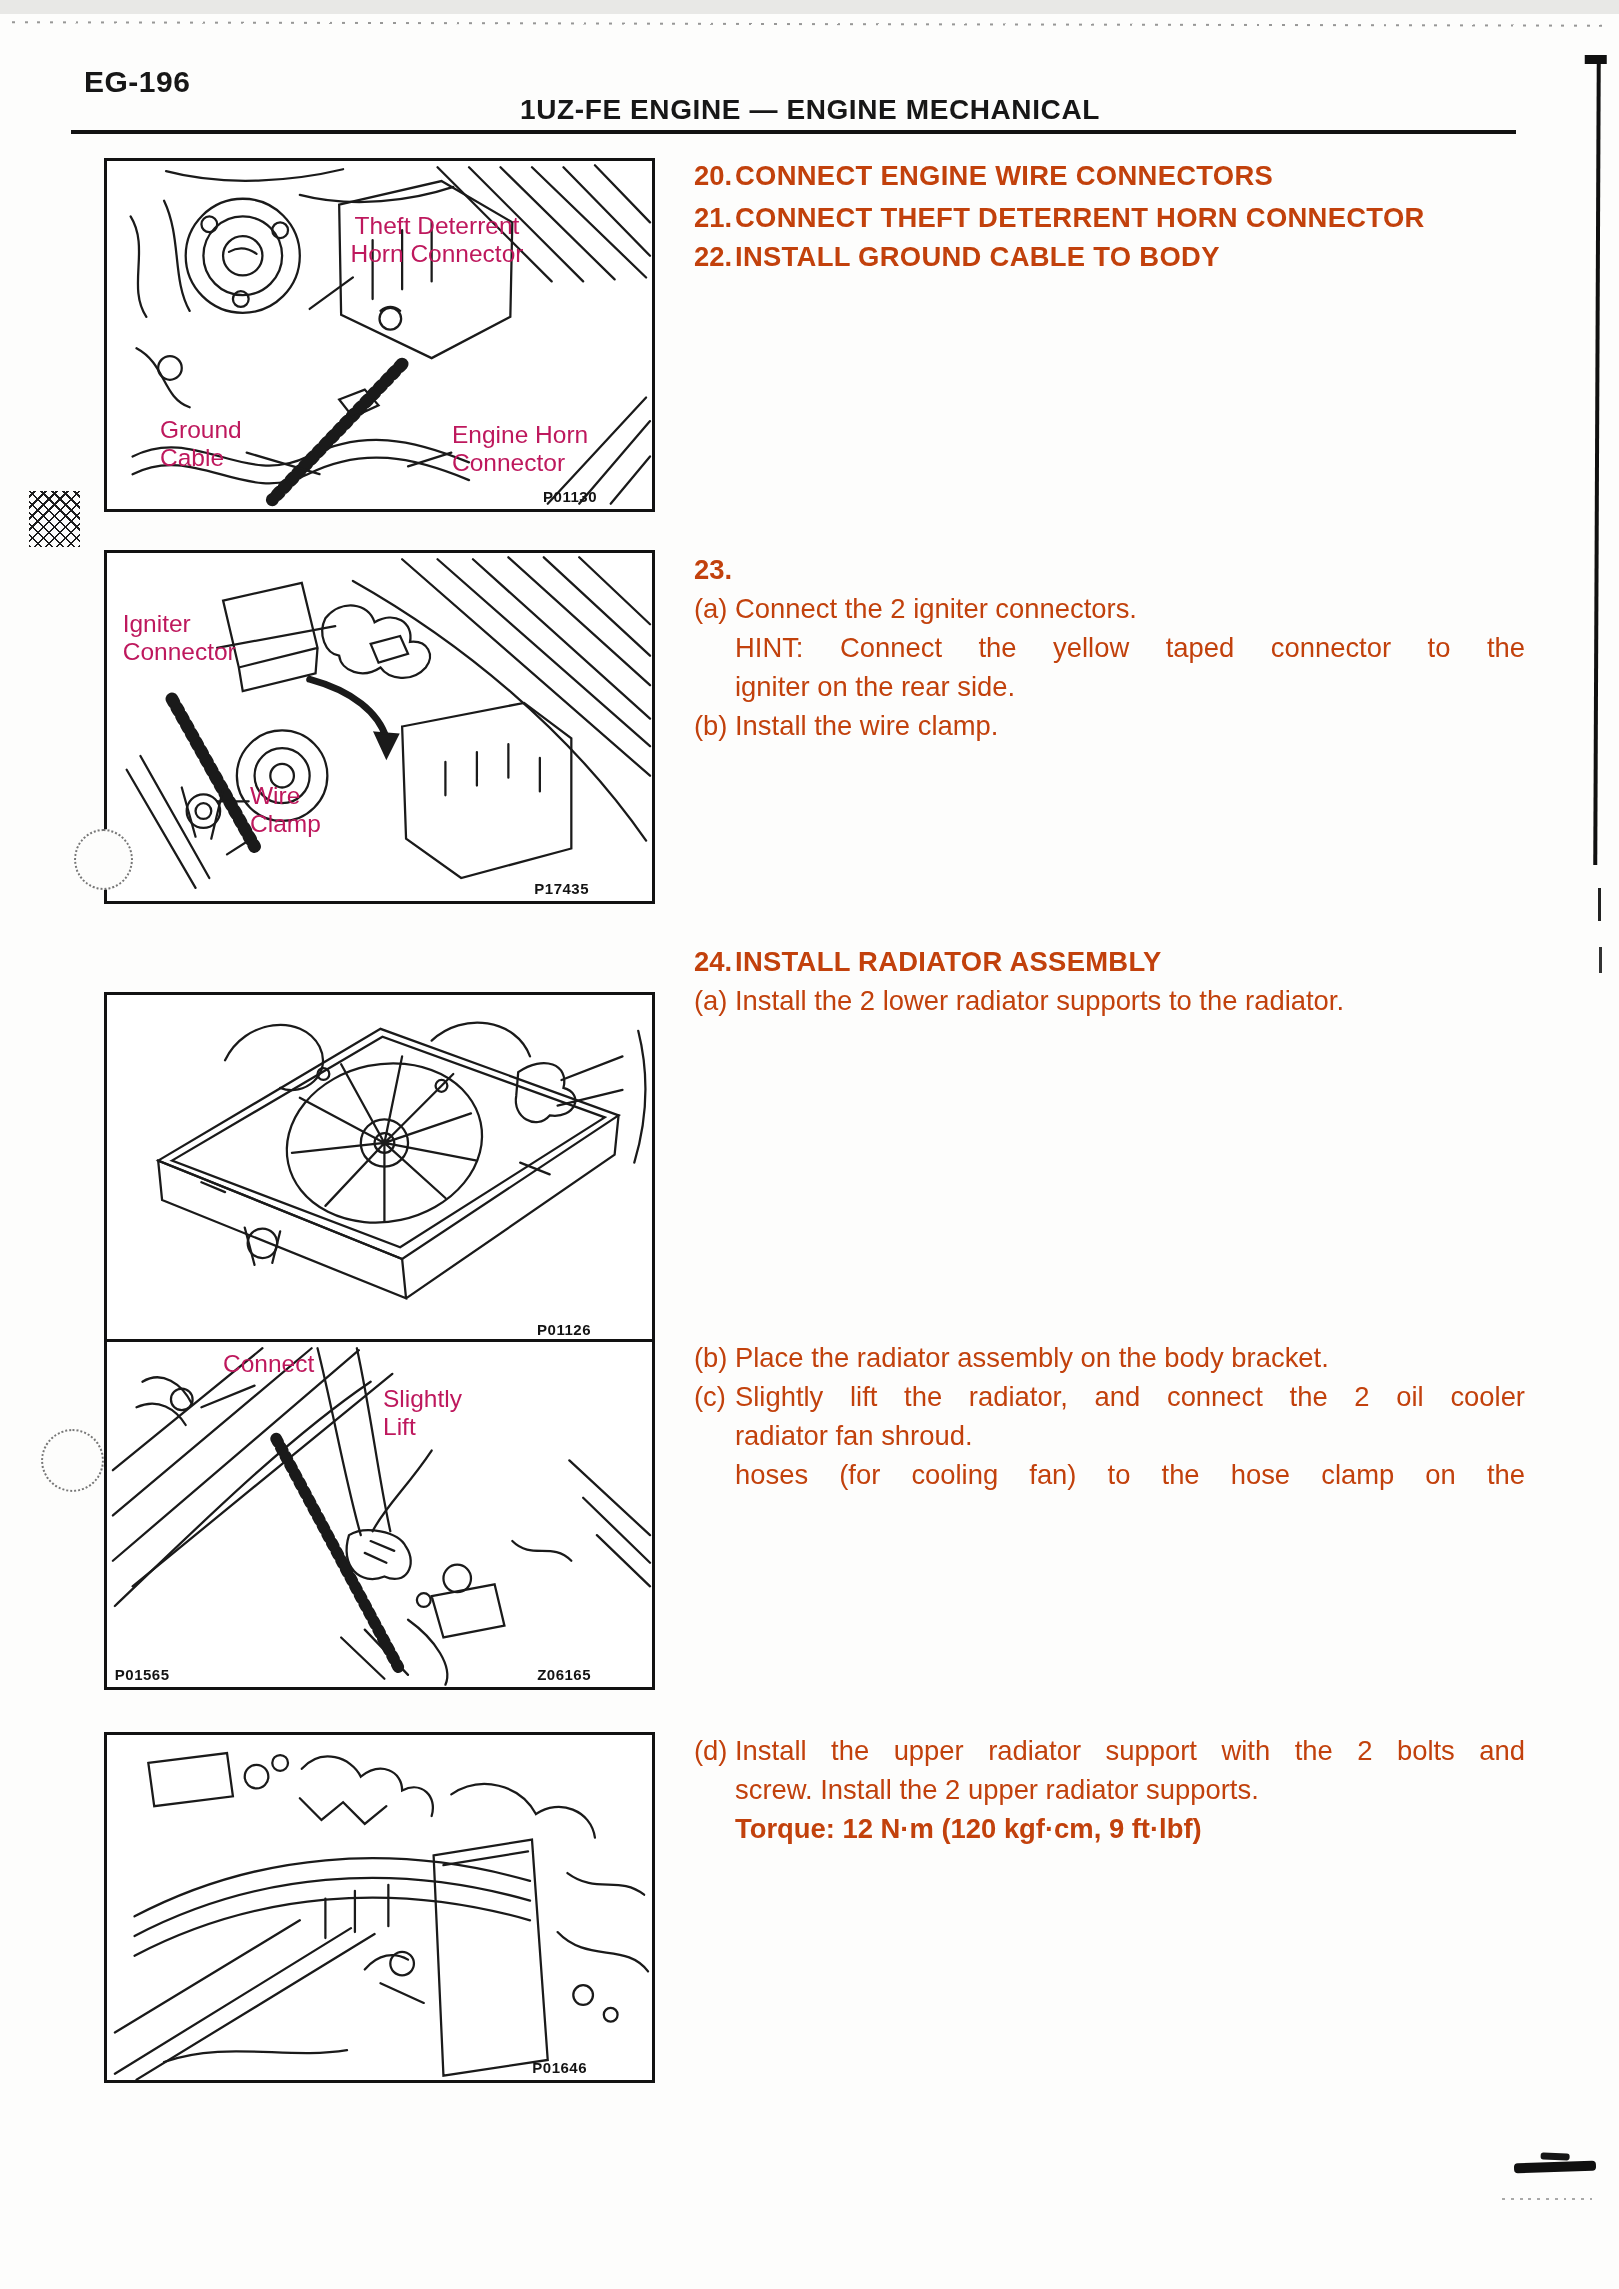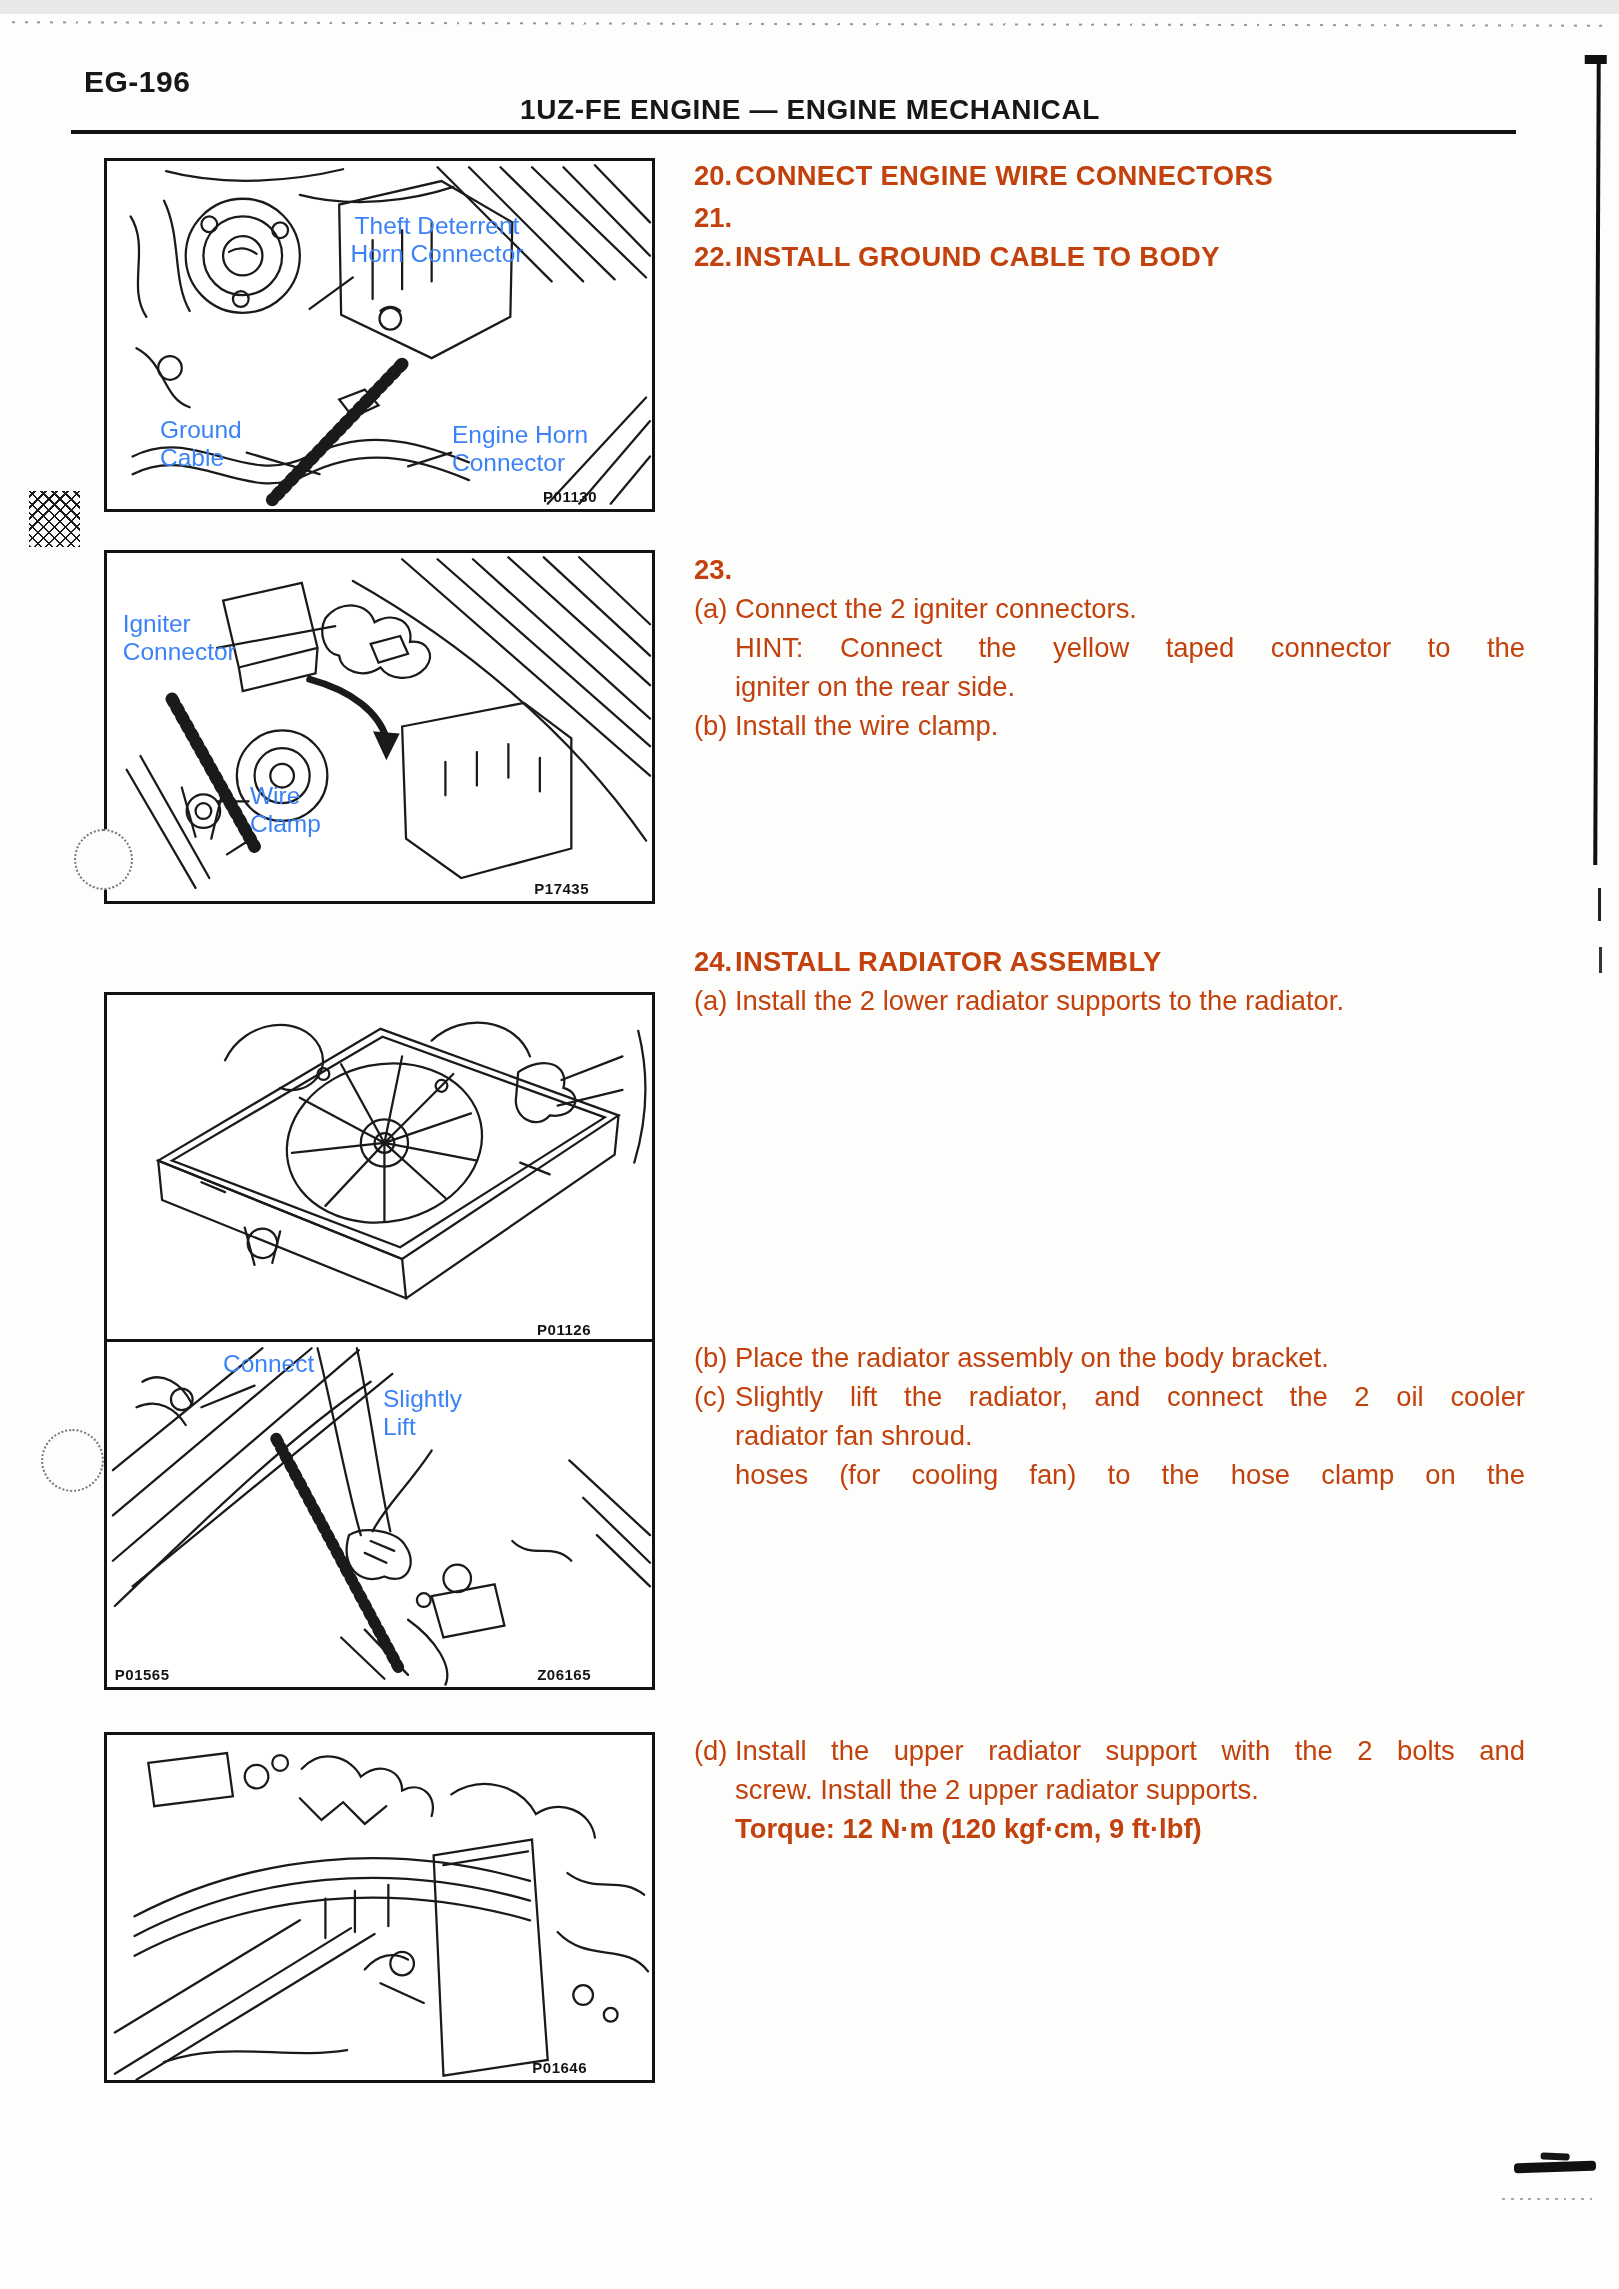--- a/index.html
+++ b/index.html
@@ -9,21 +9,21 @@
     font-family:"Liberation Sans", sans-serif;
     overflow:hidden;
   }
   
   .pagenum{position:absolute; left:84px; top:51px; font-size:30px; font-weight:bold; letter-spacing:0.5px;}
   .htitle{position:absolute; left:810px; top:80px; transform:translateX(-50%); font-size:28px; font-weight:bold; letter-spacing:0.6px; white-space:nowrap;}
   .hrule{position:absolute; left:71px; top:116px; width:1445px; height:3.9px; background:#121212;}
   
   .fig{position:absolute; left:104px; width:551px; border:3.9px solid #121212; background:#fff; box-sizing:border-box;}
   .fig svg{position:absolute; left:0; top:0; width:100%; height:100%;}
-  .fig-label{position:absolute; font-size:24.5px; line-height:28px; white-space:pre-line; color:#3b82f6;}
+  .fig-label{position:absolute; font-size:24.5px; line-height:28px; white-space:pre-line; color:#be185d;}
   .fig-code{position:absolute; font-size:15px; letter-spacing:0.5px; color:#141414;font-weight:bold;}
   #fig1{top:144px; height:354px;}
   #fig2{top:536px; height:354px;}
   #fig3{top:978px; height:354px;}
   #fig4{top:1325px; height:351px;}
   #fig5{top:1718px; height:351px;padding-left:16px;}
   
   .step-block{position:absolute; left:694px; width:831px; font-size:27.4px; line-height:39px; color:#c2410c;}
   .srow{display:flex; align-items:flex-start;}
   .snum{flex:none; width:41px; font-weight:bold; white-space:nowrap;}
@@ -220,20 +220,21 @@
     <div class="fig-code" style="right:65px; bottom:3.9px;">P01646</div>
   </div>
 
   <section class="step-block" style="top:139px;">
     <div class="srow g3">
       <span class="snum">20.</span>
       <span class="stitle">CONNECT ENGINE WIRE CONNECTORS</span>
     </div>
     <div class="srow g3">
       <span class="snum">21.</span>
+      <span class="stitle">CONNECT THEFT DETERRENT HORN CONNECTOR</span>
     </div>
     <div class="srow">
       <span class="snum">22.</span>
       <span class="stitle">INSTALL GROUND CABLE TO BODY</span>
     </div>
   </section>
 
   <section class="step-block" style="top:536px;">
     <div class="srow">
       <span class="snum">23.</span>

